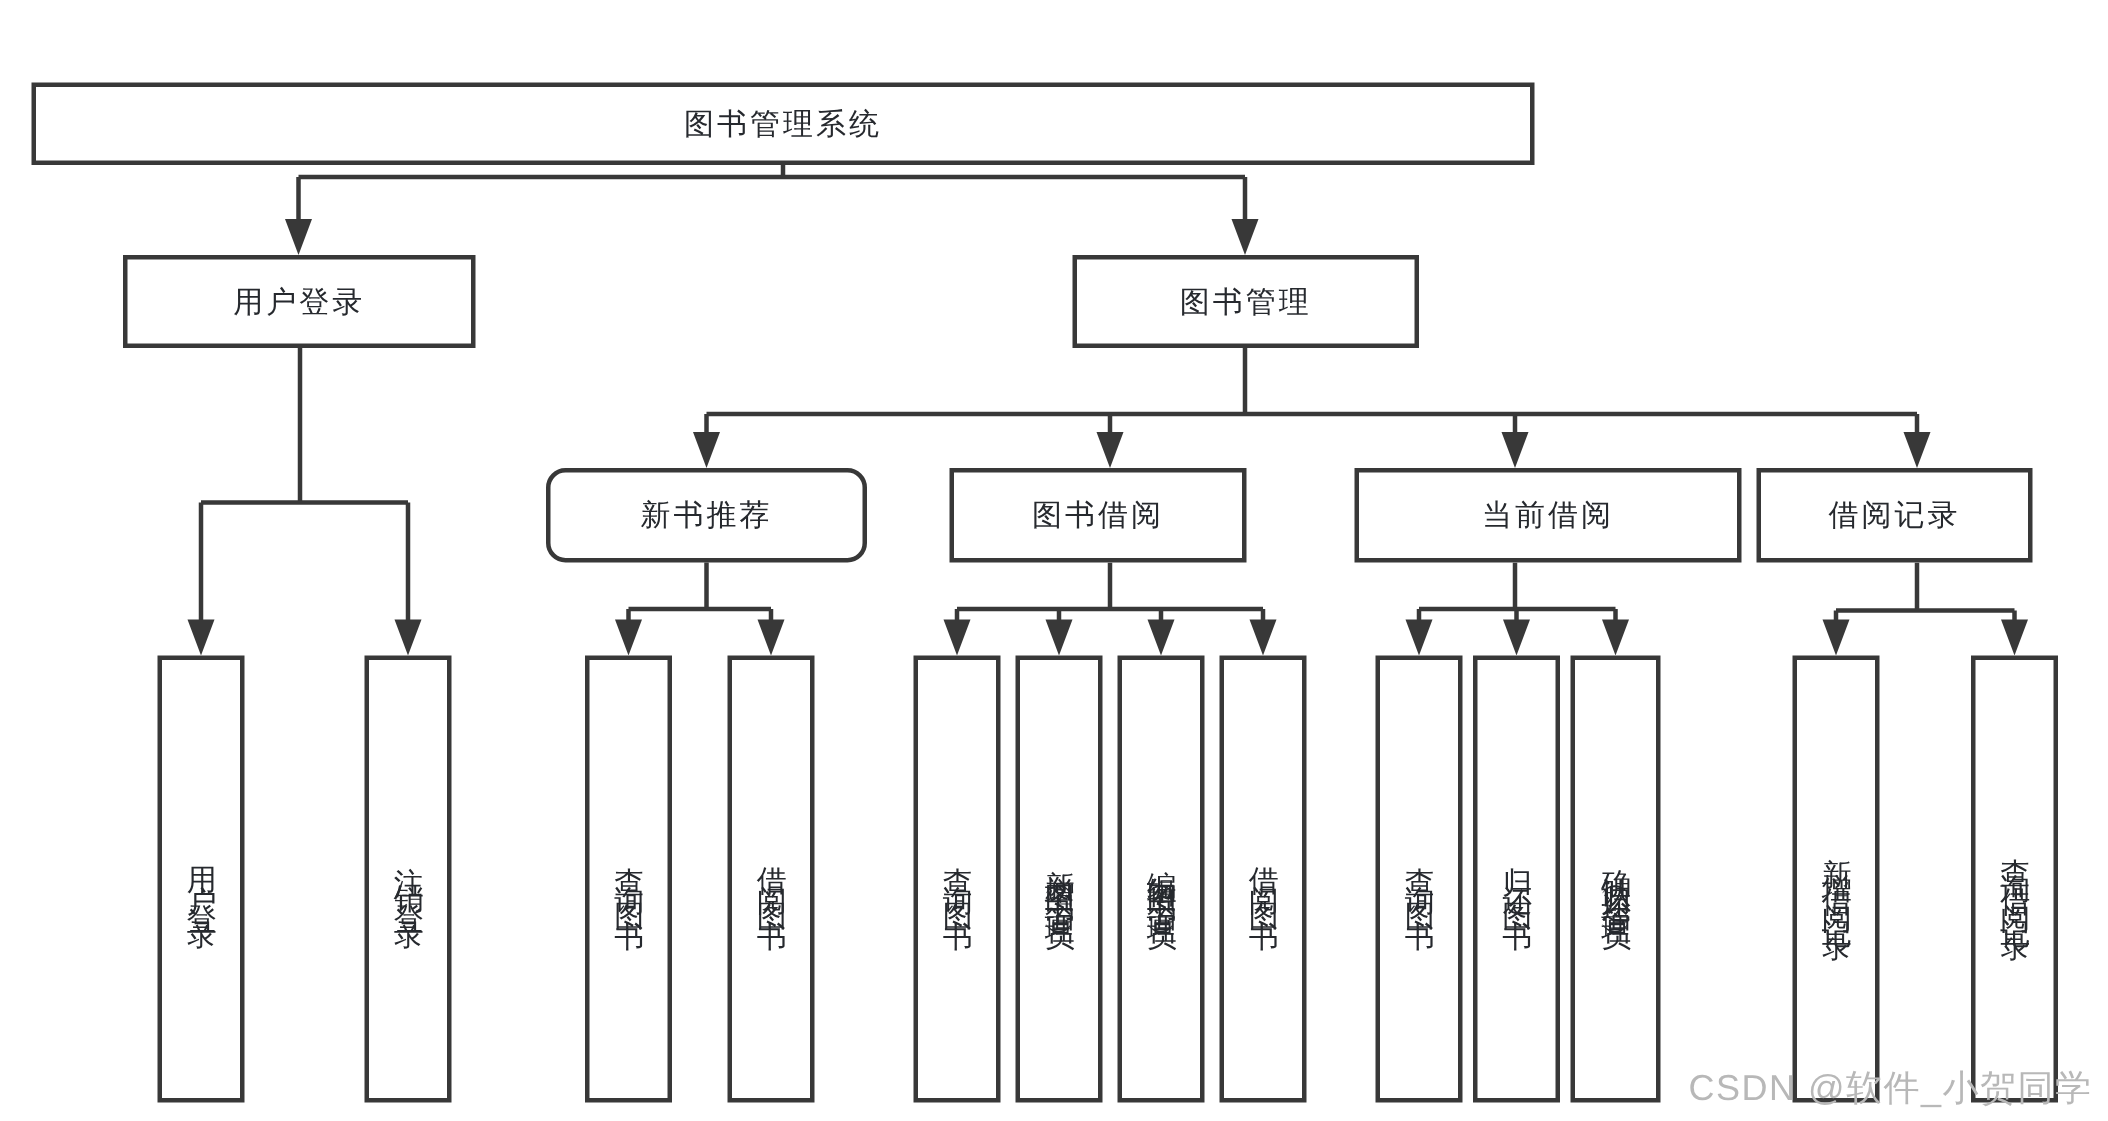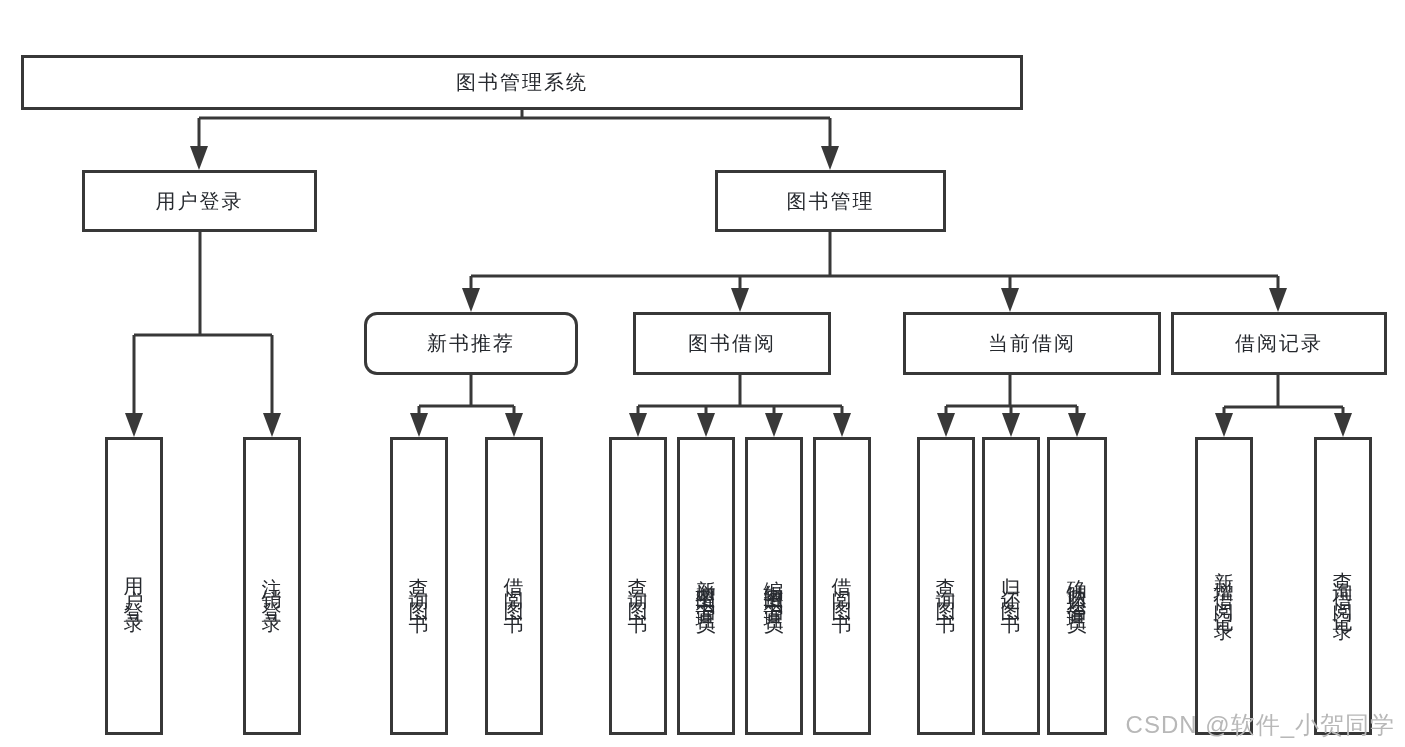--- a/index.html
+++ b/index.html
@@ -92,21 +92,21 @@
   </svg>
 
   <div class="node hbox" style="left:21px; top:15px; width:1002px; height:55px;margin-top:40px;">图书管理系统</div>
 
   <div class="node hbox" style="left:82px; top:170px; width:235px; height:62px;">用户登录</div>
   <div class="node hbox" style="left:715px; top:170px; width:231px; height:62px;text-align:right;">图书管理</div>
 
   <div class="node hbox" style="left:364px; top:312px; width:214px; height:63px;border-radius:13px;">新书推荐</div>
   <div class="node hbox" style="left:633px; top:312px; width:198px; height:63px;">图书借阅</div>
   <div class="node hbox" style="left:903px; top:312px; width:258px; height:63px;">当前借阅</div>
-  <div class="node hbox" style="left:1171px; top:312px; width:216px; height:63px;">借阅记录</div>
+  <div class="node hbox" style="left:1171px; top:312px; width:184px; height:63px;">借阅记录</div>
 
   <div class="node leaf sp4" style="left:105px; width:58px;">用户登录</div>
   <div class="node leaf sp4" style="left:243px; width:58px;">注销登录</div>
 
   <div class="node leaf sp4" style="left:390px; width:58px;">查询图书</div>
   <div class="node leaf sp4" style="left:485px; width:58px;">借阅图书</div>
 
   <div class="node leaf sp4" style="left:609px; width:58px;">查询图书</div>
   <div class="node leaf sp10" style="left:677px; width:58px;">新增图书（管理员）</div>
   <div class="node leaf sp10" style="left:745px; width:58px;">编辑图书（管理员）</div>

